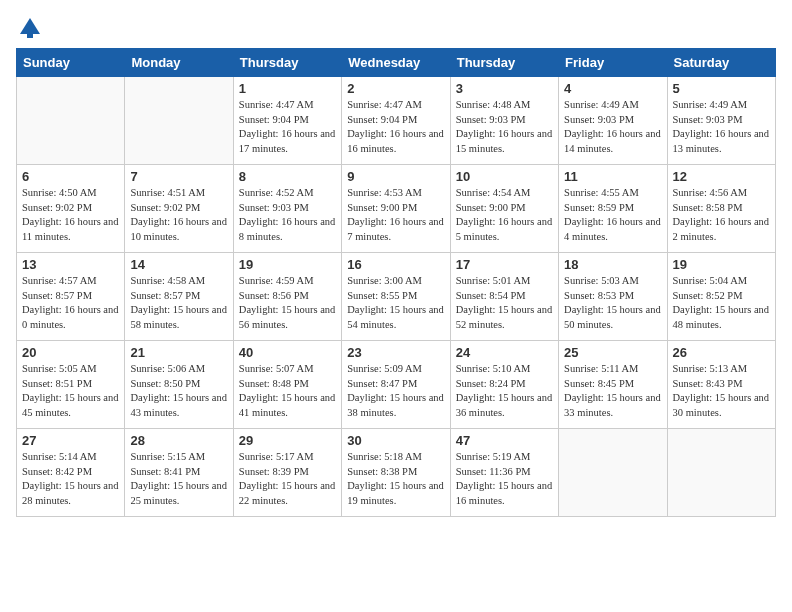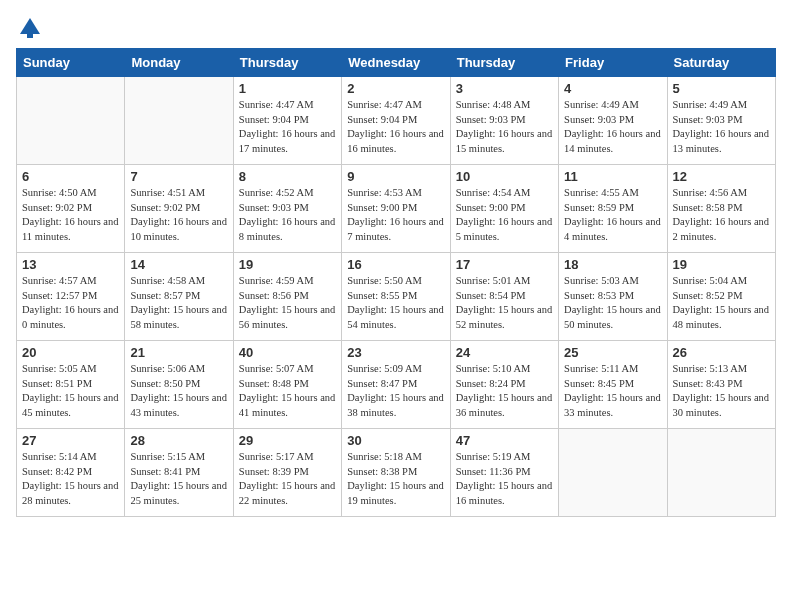--- a/index.html
+++ b/index.html
@@ -211,41 +211,41 @@
           <div class="cell-text">Sunrise: 4:56 AM
 Sunset: 8:58 PM
 Daylight: 16 hours
 and 2 minutes.</div>
         </td>
       </tr>
       <tr>
         <td>
           <span class="day-num">13</span>
           <div class="cell-text">Sunrise: 4:57 AM
-Sunset: 12:57 PM
+Sunset: 8:57 PM
 Daylight: 16 hours
 and 0 minutes.</div>
         </td>
         <td>
           <span class="day-num">14</span>
           <div class="cell-text">Sunrise: 4:58 AM
 Sunset: 8:57 PM
 Daylight: 15 hours
 and 58 minutes.</div>
         </td>
         <td>
           <span class="day-num">19</span>
           <div class="cell-text">Sunrise: 4:59 AM
 Sunset: 8:56 PM
 Daylight: 15 hours
 and 56 minutes.</div>
         </td>
         <td>
           <span class="day-num">16</span>
-          <div class="cell-text">Sunrise: 5:50 AM
+          <div class="cell-text">Sunrise: 3:00 AM
 Sunset: 8:55 PM
 Daylight: 15 hours
 and 54 minutes.</div>
         </td>
         <td>
           <span class="day-num">17</span>
           <div class="cell-text">Sunrise: 5:01 AM
 Sunset: 8:54 PM
 Daylight: 15 hours
 and 52 minutes.</div>

